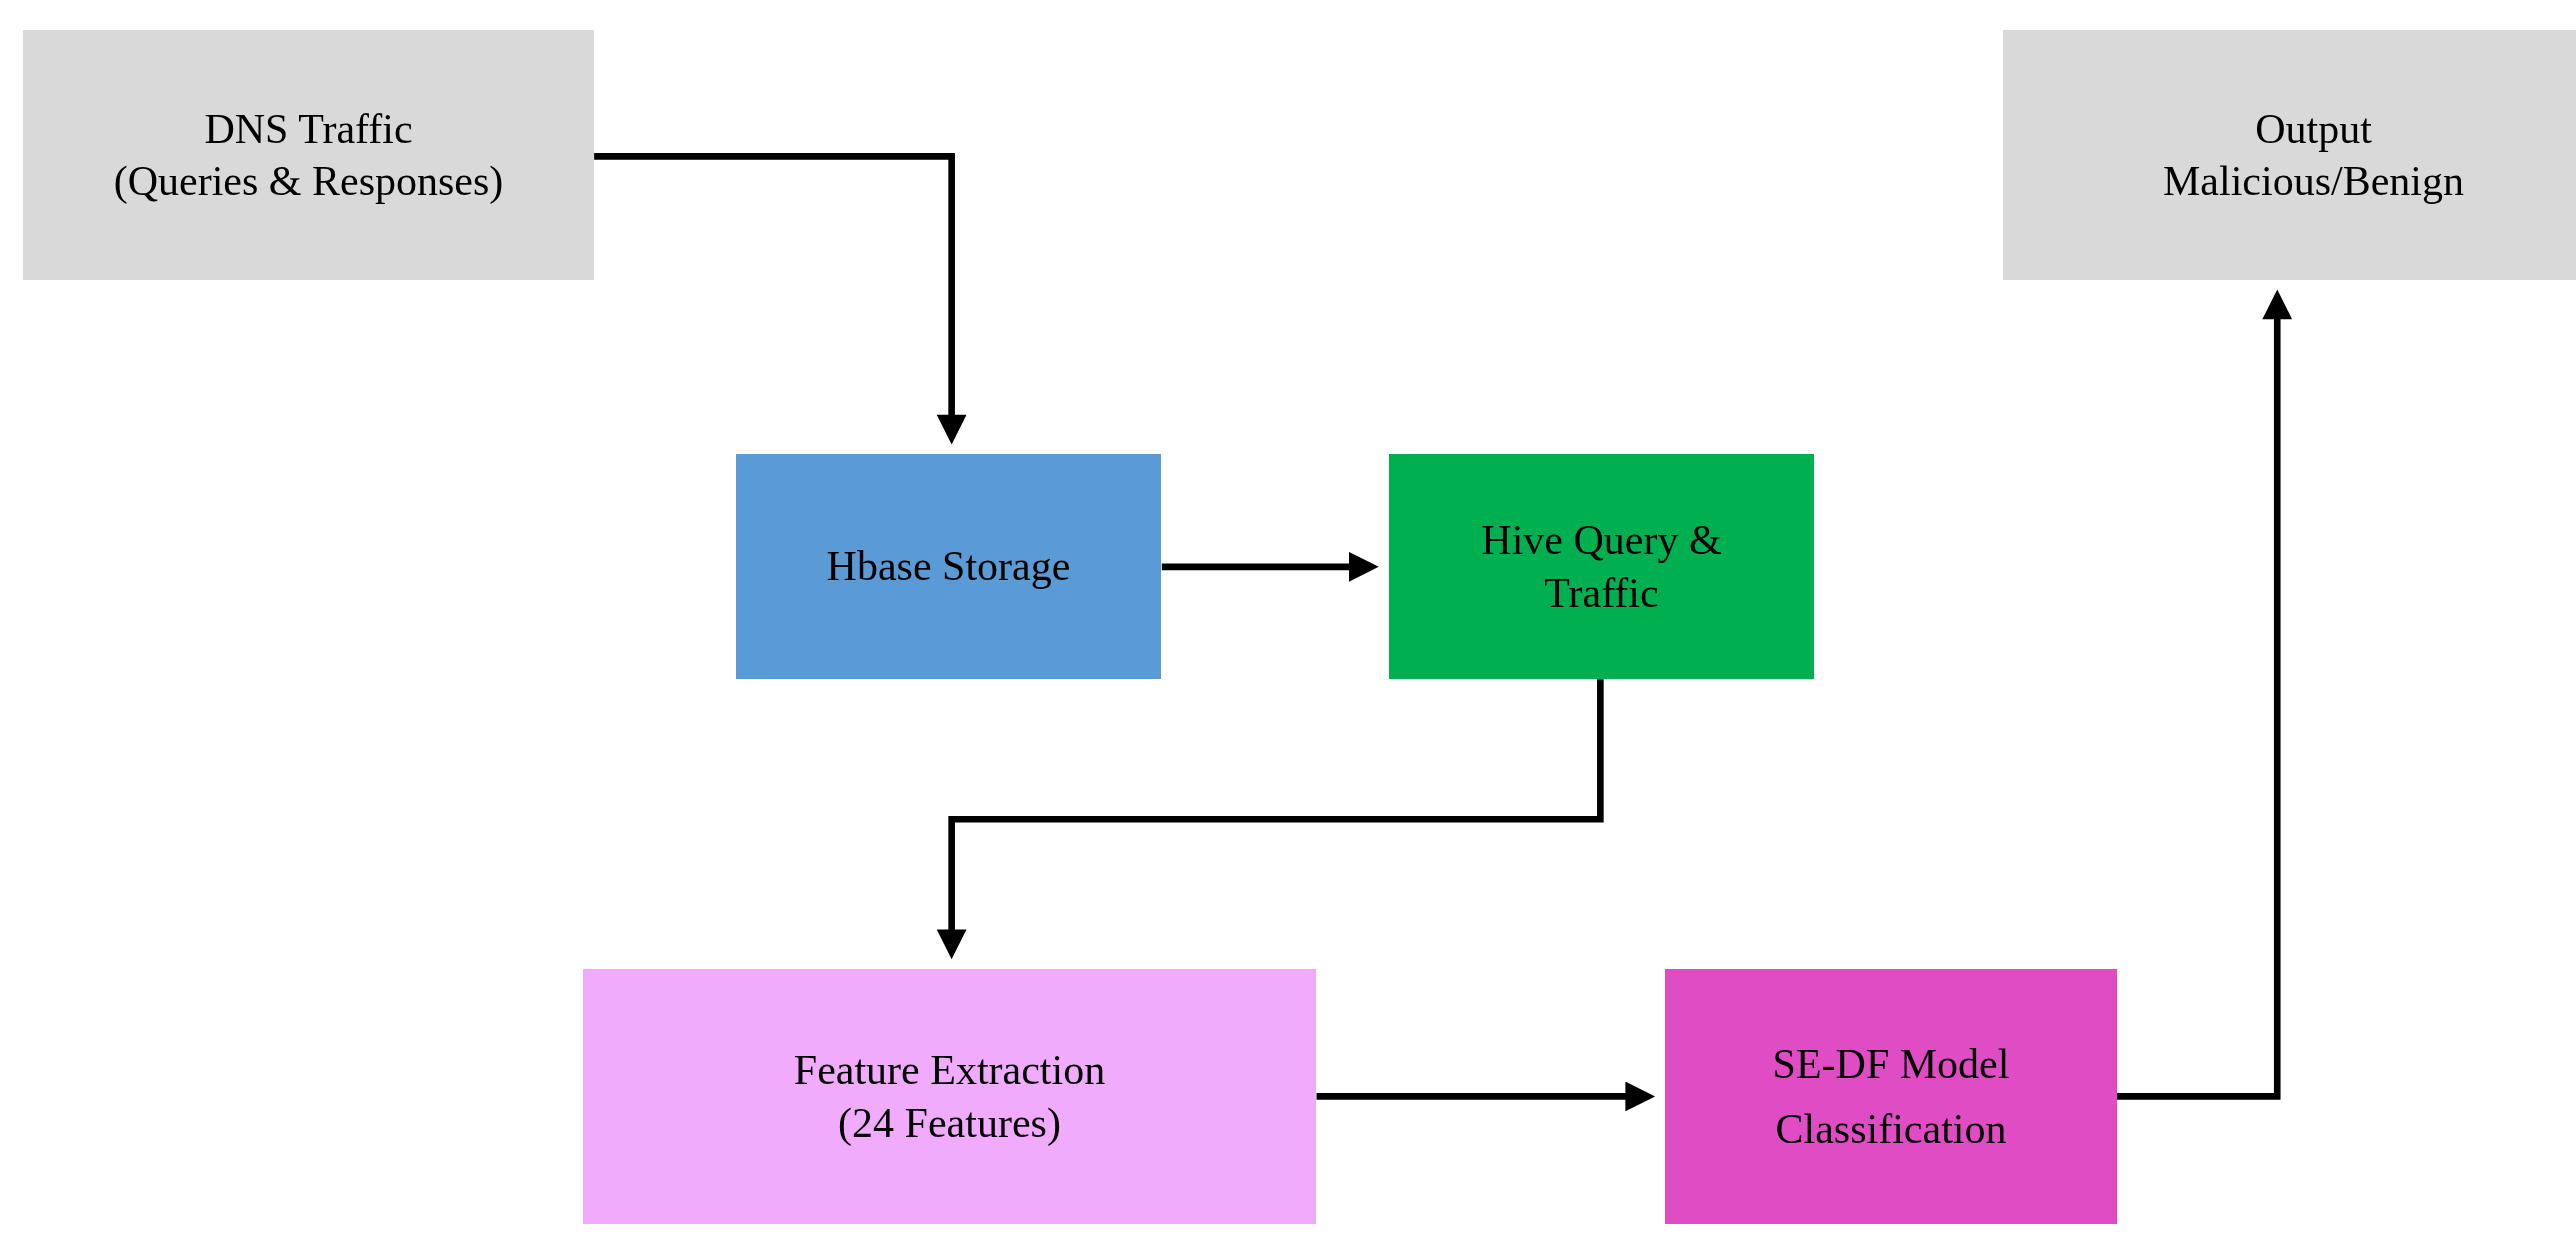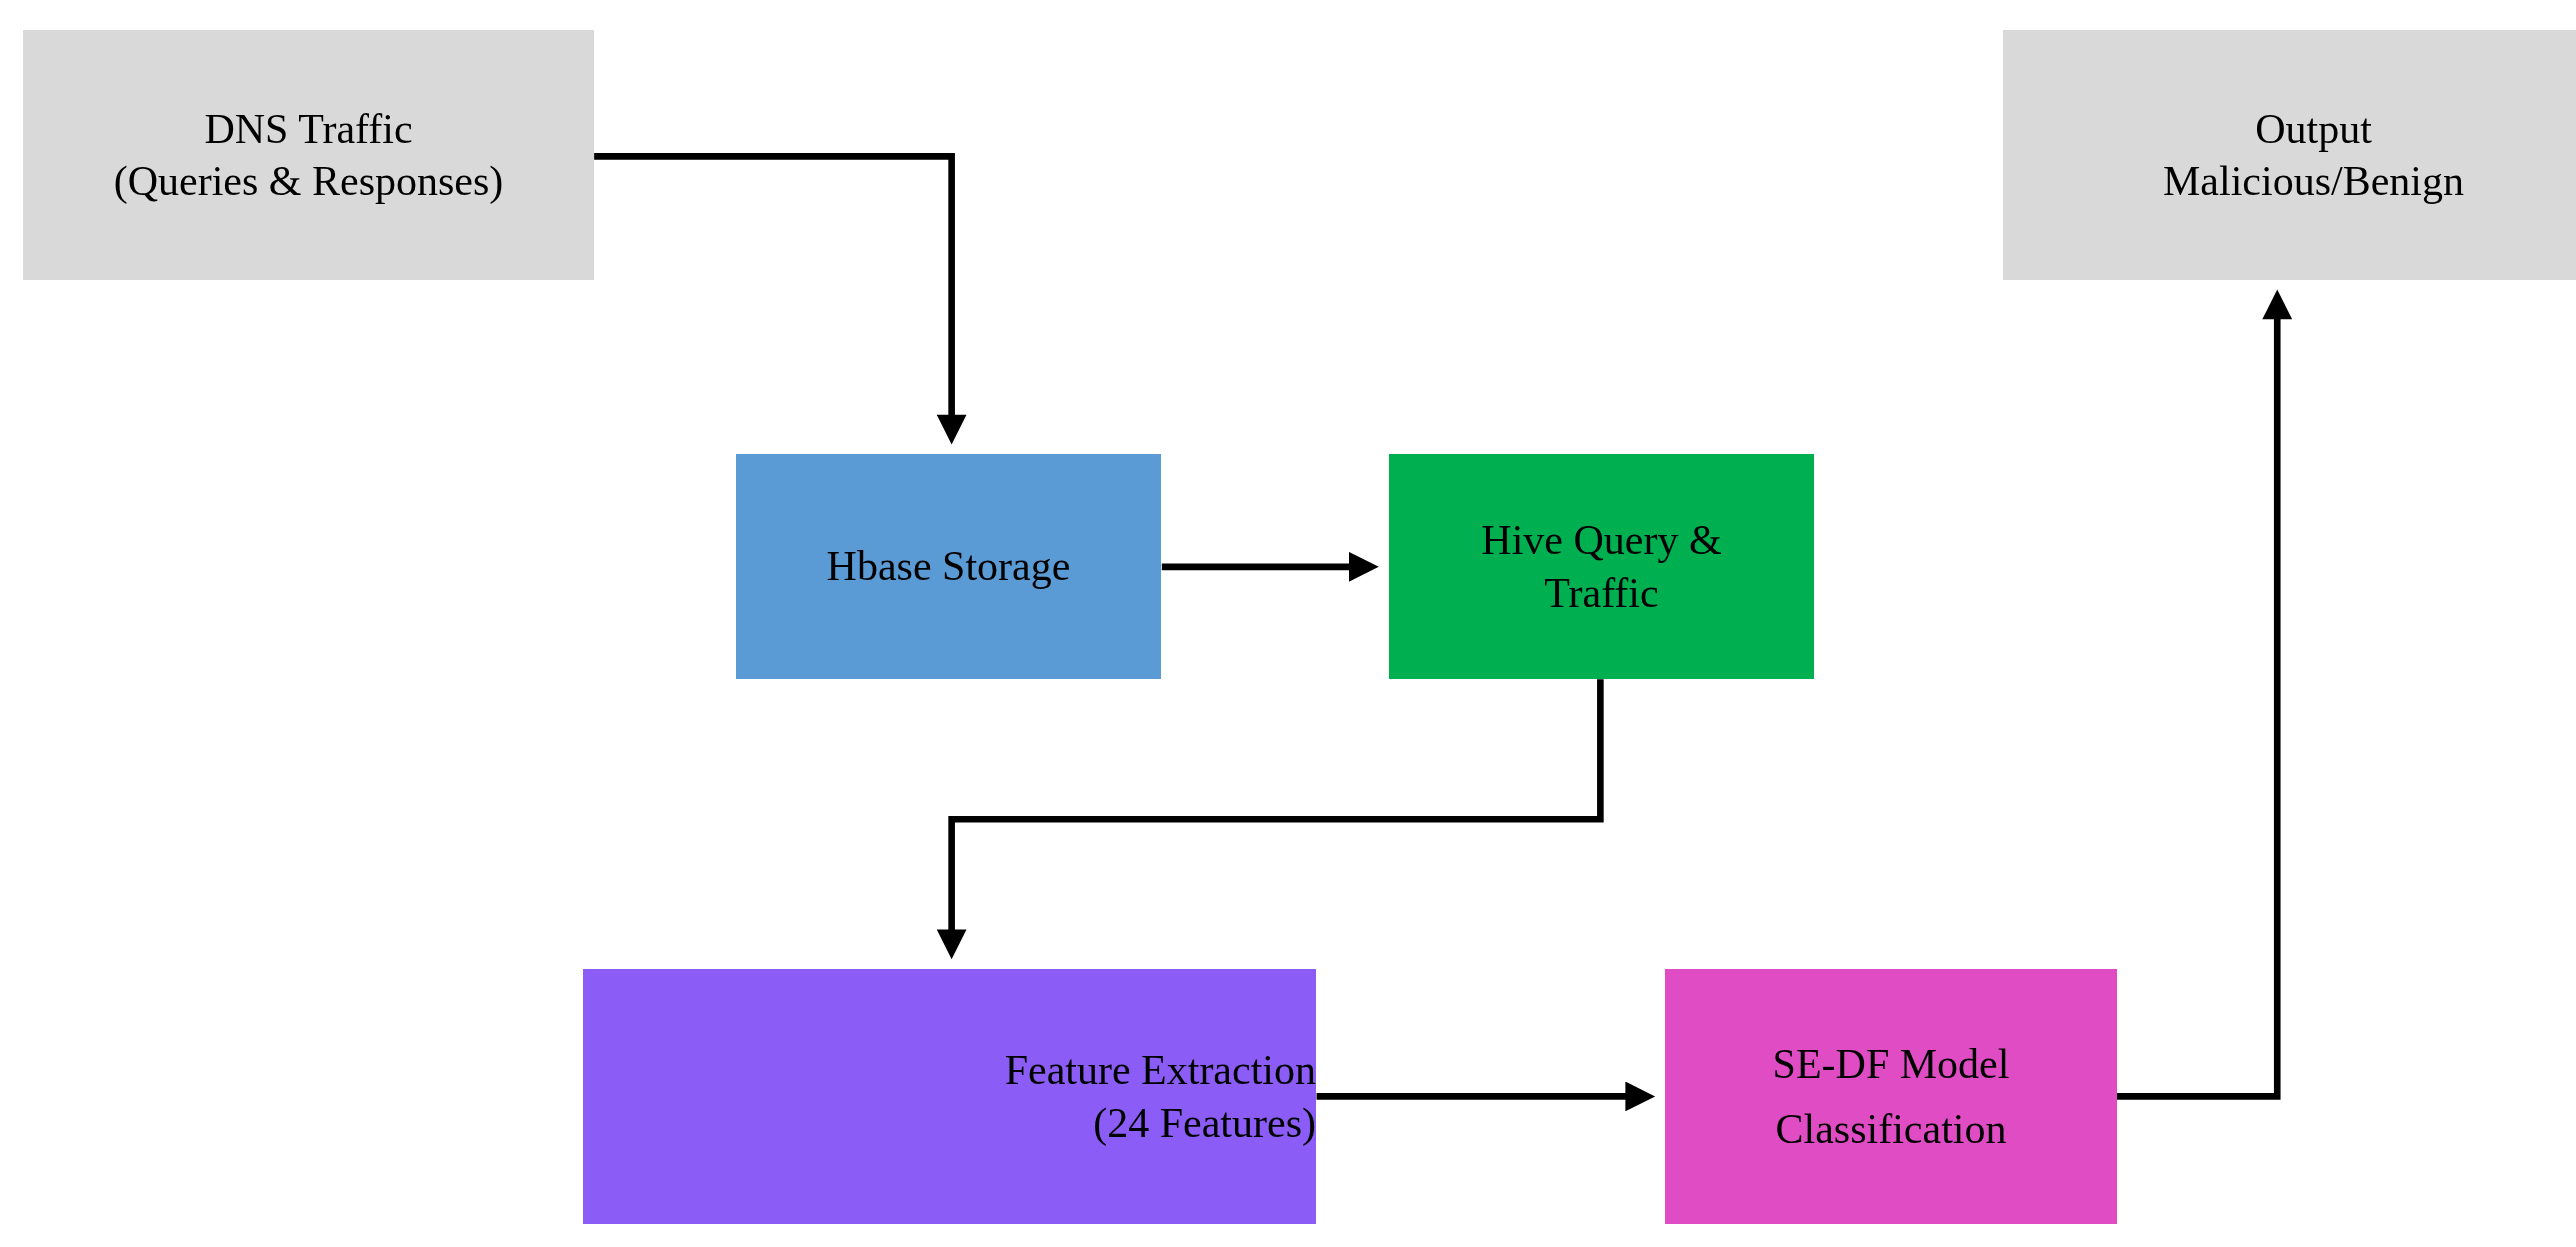--- a/index.html
+++ b/index.html
@@ -74,21 +74,21 @@
 
   <div class="node" id="node-hbase" style="background-color: rgb(91, 155, 213);">
     <span>Hbase Storage</span>
   </div>
 
   <div class="node" id="node-hive" style="background-color: rgb(0, 176, 80); text-align: right;">
     <span>Hive Query &amp;</span>
     <span>Traffic</span>
   </div>
 
-  <div class="node" id="node-feature" style="background-color: #8b5cf6; align-items: flex-end;">
+  <div class="node" id="node-feature" style="background-color: #f0abfc;">
     <span>Feature Extraction</span>
     <span>(24 Features)</span>
   </div>
 
   <div class="node" id="node-sedf" style="background-color: rgb(224, 76, 196); gap: 13px;">
     <span>SE-DF Model</span>
     <span>Classification</span>
   </div>
 
   <div class="node" id="node-output" style="background-color: rgb(217, 217, 217); padding-left: 36px;">

